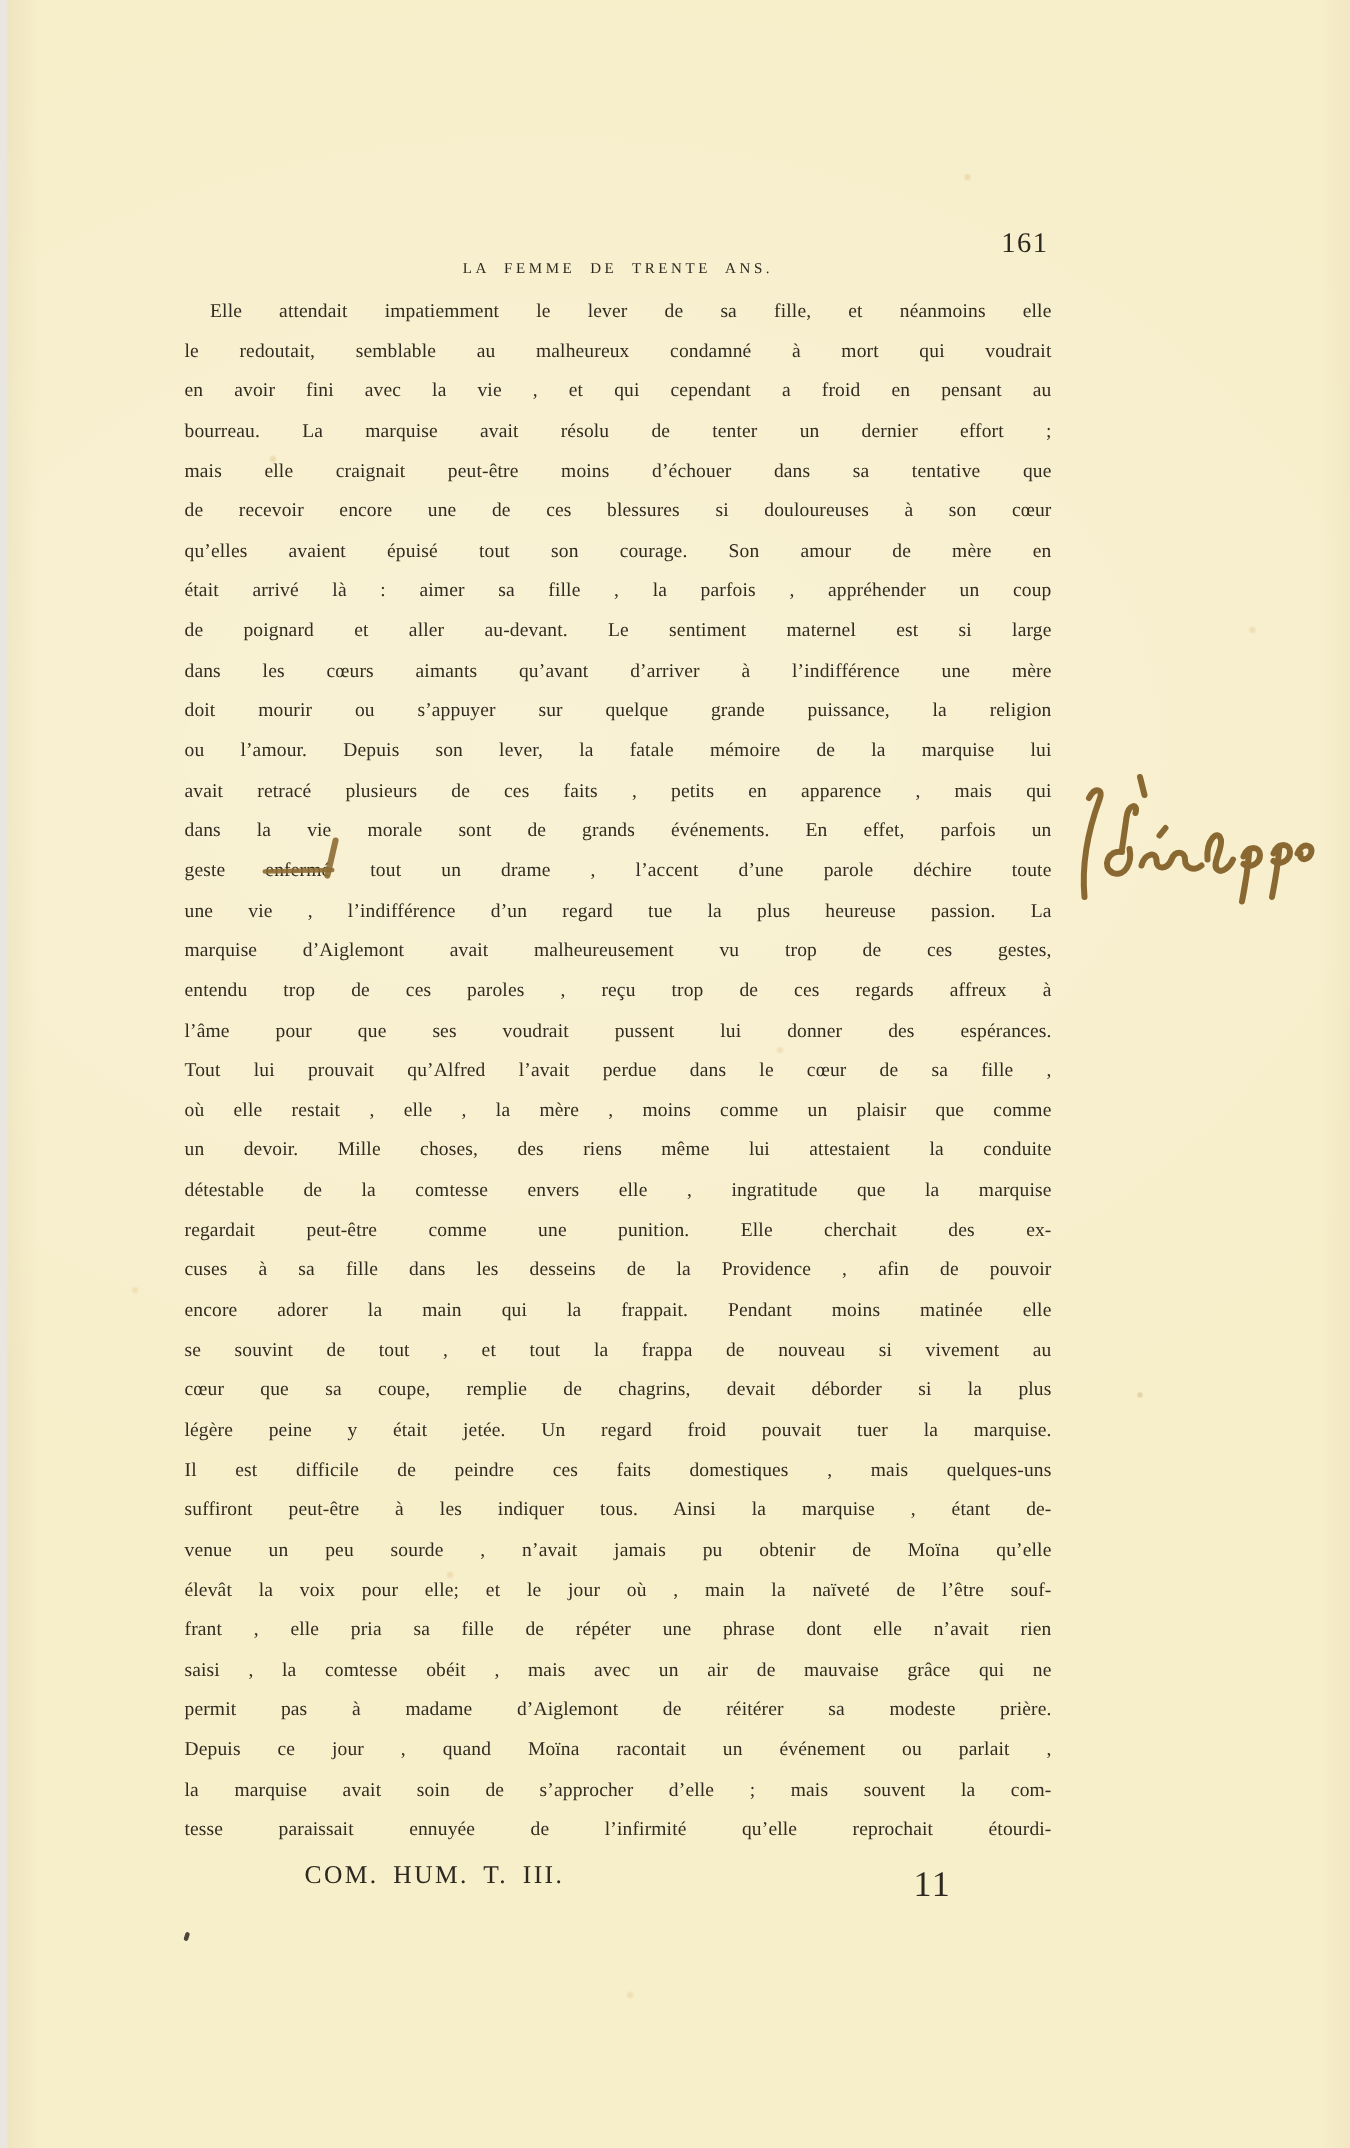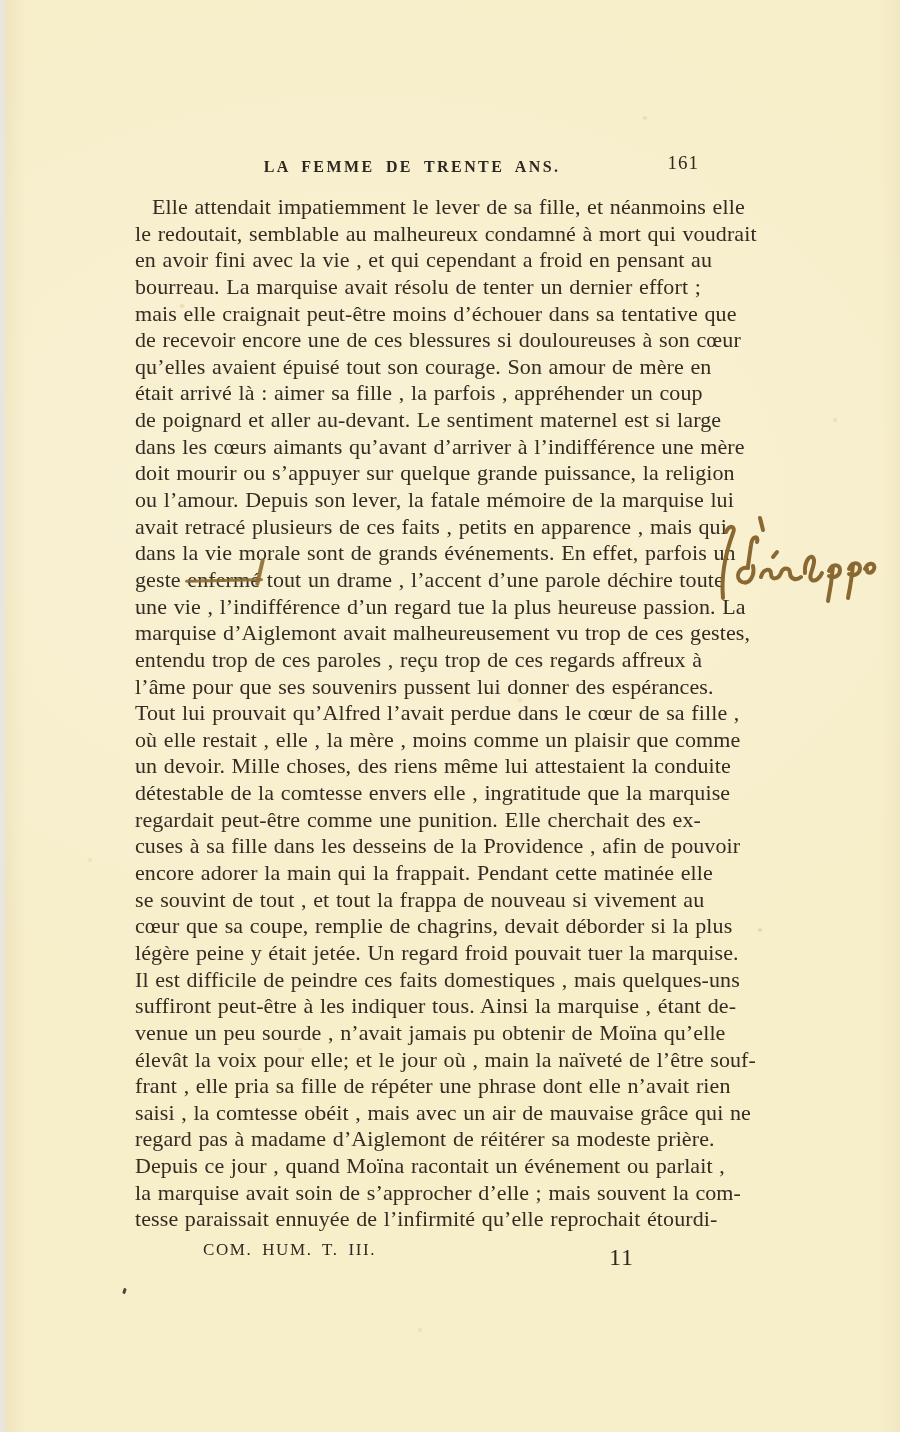--- a/index.html
+++ b/index.html
@@ -38,25 +38,25 @@
   .running-header {
     position: absolute;
     left: 123px;
     top: 154px;
     width: 578px;
     height: 30px;
   }
   .header-title {
     position: absolute;
     left: 50%;
-    top: 4px;
+    top: 20px;
     transform: translateX(-50%);
     white-space: nowrap;
-    font-size: 16px;
-    font-weight: 700;
+    font-size: 10px;
+    font-weight: 400;
     letter-spacing: 2.4px;
     word-spacing: 5px;
     color: #2e2920;
   }
   .page-number {
     position: absolute;
     right: 2px;
     top: -2px;
     font-size: 19px;
     letter-spacing: 1px;
@@ -65,28 +65,27 @@
   
   .body-text {
     position: absolute;
     left: 123px;
     top: 194px;
     width: 578px;
   }
   .line {
     height: 26.65px;
     line-height: 26.65px;
-    font-size: 22px;
+    font-size: 13px;
     white-space: nowrap;
     text-align: justify;
     text-align-last: justify;
     text-justify: inter-word;
     word-spacing: 1px;
     letter-spacing: 0.1px;
-    margin-left: 12px;
   }
   .line.indent {
     text-indent: 17px;
   }
   
   .struck {
     position: relative;
     display: inline-block;
   }
   .struck::after {
@@ -188,38 +187,38 @@
       <div class="line"><span>de poignard et aller au-devant. Le sentiment maternel est si large</span></div>
       <div class="line"><span>dans les cœurs aimants qu’avant d’arriver à l’indifférence une mère</span></div>
       <div class="line"><span>doit mourir ou s’appuyer sur quelque grande puissance, la religion</span></div>
       <div class="line"><span>ou l’amour. Depuis son lever, la fatale mémoire de la marquise lui</span></div>
       <div class="line"><span>avait retracé plusieurs de ces faits , petits en apparence , mais qui</span></div>
       <div class="line"><span>dans la vie morale sont de grands événements. En effet, parfois un</span></div>
       <div class="line"><span>geste </span><span class="struck">enfermé</span><span> tout un drame , l’accent d’une parole déchire toute</span></div>
       <div class="line"><span>une vie , l’indifférence d’un regard tue la plus heureuse passion. La</span></div>
       <div class="line"><span>marquise d’Aiglemont avait malheureusement vu trop de ces gestes,</span></div>
       <div class="line"><span>entendu trop de ces paroles , reçu trop de ces regards affreux à</span></div>
-      <div class="line"><span>l’âme pour que ses souvenirs pussent lui donner des espérances.</span></div>
+      <div class="line"><span>l’âme pour que ses voudrait pussent lui donner des espérances.</span></div>
       <div class="line"><span>Tout lui prouvait qu’Alfred l’avait perdue dans le cœur de sa fille ,</span></div>
       <div class="line"><span>où elle restait , elle , la mère , moins comme un plaisir que comme</span></div>
       <div class="line"><span>un devoir. Mille choses, des riens même lui attestaient la conduite</span></div>
       <div class="line"><span>détestable de la comtesse envers elle , ingratitude que la marquise</span></div>
       <div class="line"><span>regardait peut-être comme une punition. Elle cherchait des ex-</span></div>
       <div class="line"><span>cuses à sa fille dans les desseins de la Providence , afin de pouvoir</span></div>
-      <div class="line"><span>encore adorer la main qui la frappait. Pendant cette matinée elle</span></div>
+      <div class="line"><span>encore adorer la main qui la frappait. Pendant moins matinée elle</span></div>
       <div class="line"><span>se souvint de tout , et tout la frappa de nouveau si vivement au</span></div>
       <div class="line"><span>cœur que sa coupe, remplie de chagrins, devait déborder si la plus</span></div>
       <div class="line"><span>légère peine y était jetée. Un regard froid pouvait tuer la marquise.</span></div>
       <div class="line"><span>Il est difficile de peindre ces faits domestiques , mais quelques-uns</span></div>
       <div class="line"><span>suffiront peut-être à les indiquer tous. Ainsi la marquise , étant de-</span></div>
       <div class="line"><span>venue un peu sourde , n’avait jamais pu obtenir de Moïna qu’elle</span></div>
       <div class="line"><span>élevât la voix pour elle; et le jour où , main la naïveté de l’être souf-</span></div>
       <div class="line"><span>frant , elle pria sa fille de répéter une phrase dont elle n’avait rien</span></div>
       <div class="line"><span>saisi , la comtesse obéit , mais avec un air de mauvaise grâce qui ne</span></div>
-      <div class="line"><span>regard pas à madame d’Aiglemont de réitérer sa modeste prière.</span></div>
+      <div class="line"><span>permit pas à madame d’Aiglemont de réitérer sa modeste prière.</span></div>
       <div class="line"><span>Depuis ce jour , quand Moïna racontait un événement ou parlait ,</span></div>
       <div class="line"><span>la marquise avait soin de s’approcher d’elle ; mais souvent la com-</span></div>
       <div class="line"><span>tesse paraissait ennuyée de l’infirmité qu’elle reprochait étourdi-</span></div>
     </div>
 
   <svg class="margin-note" viewBox="0 0 195 108" role="img" aria-label="développe">
 
     <path d="M 26,24 C 30,16 36,18 33,25 C 26,44 21,68 23,90"></path>
 
     <path d="M 60,10 L 63,22"></path>

